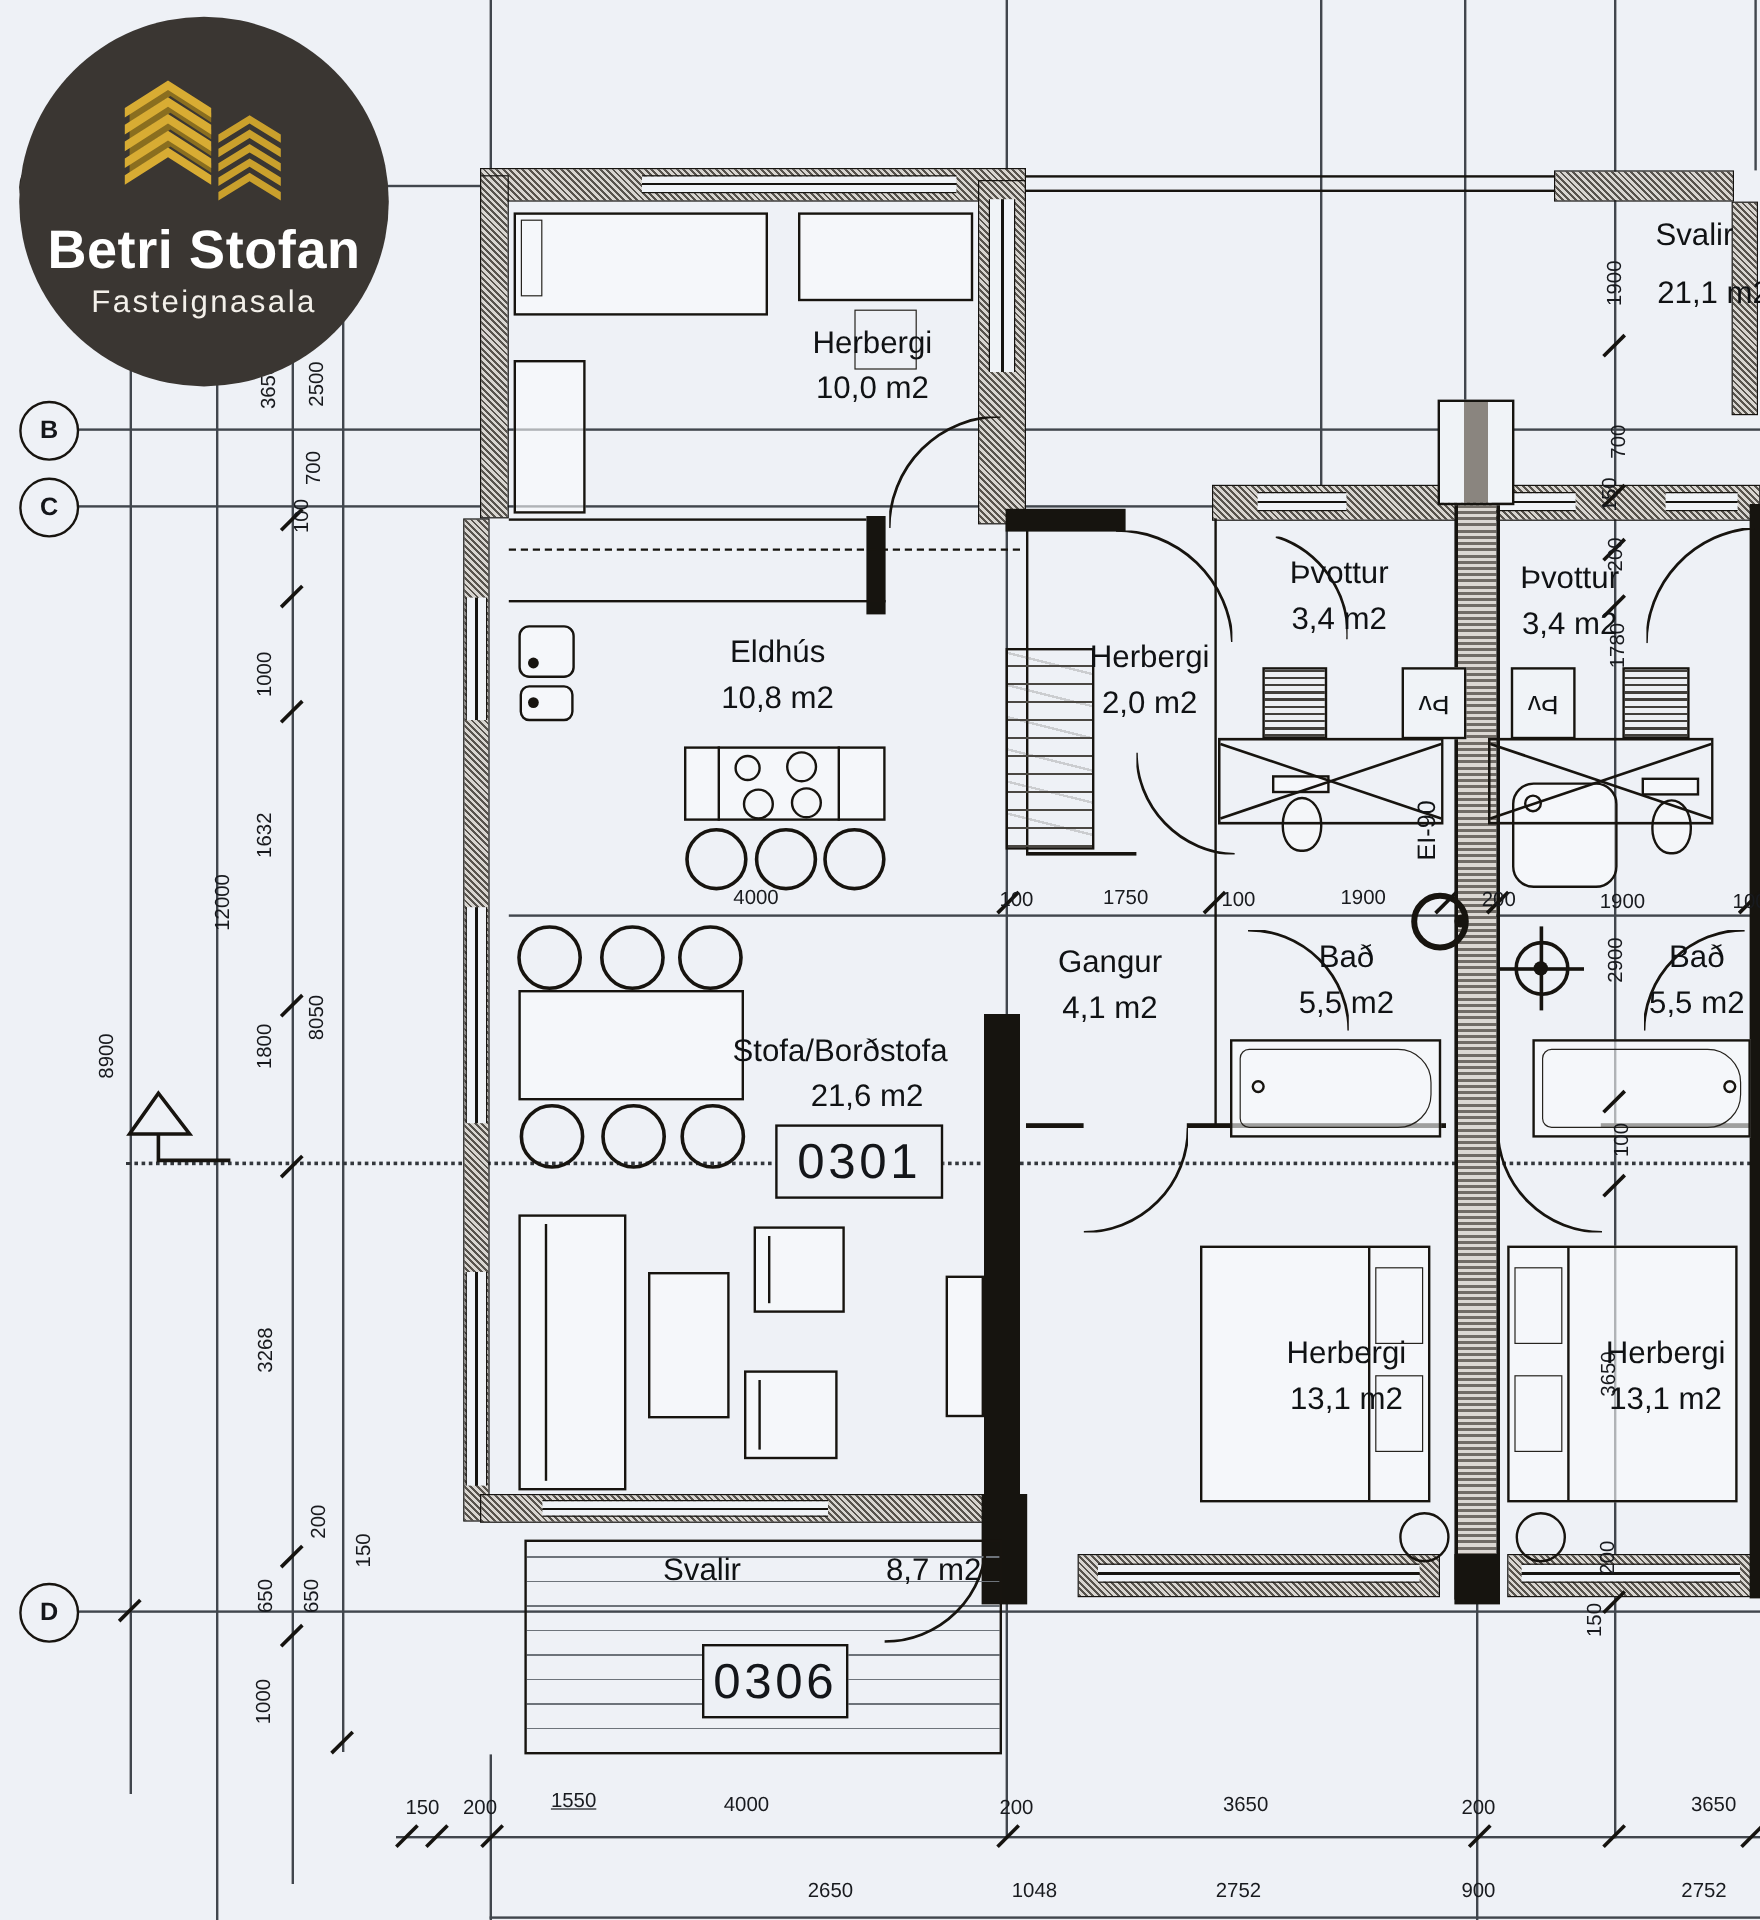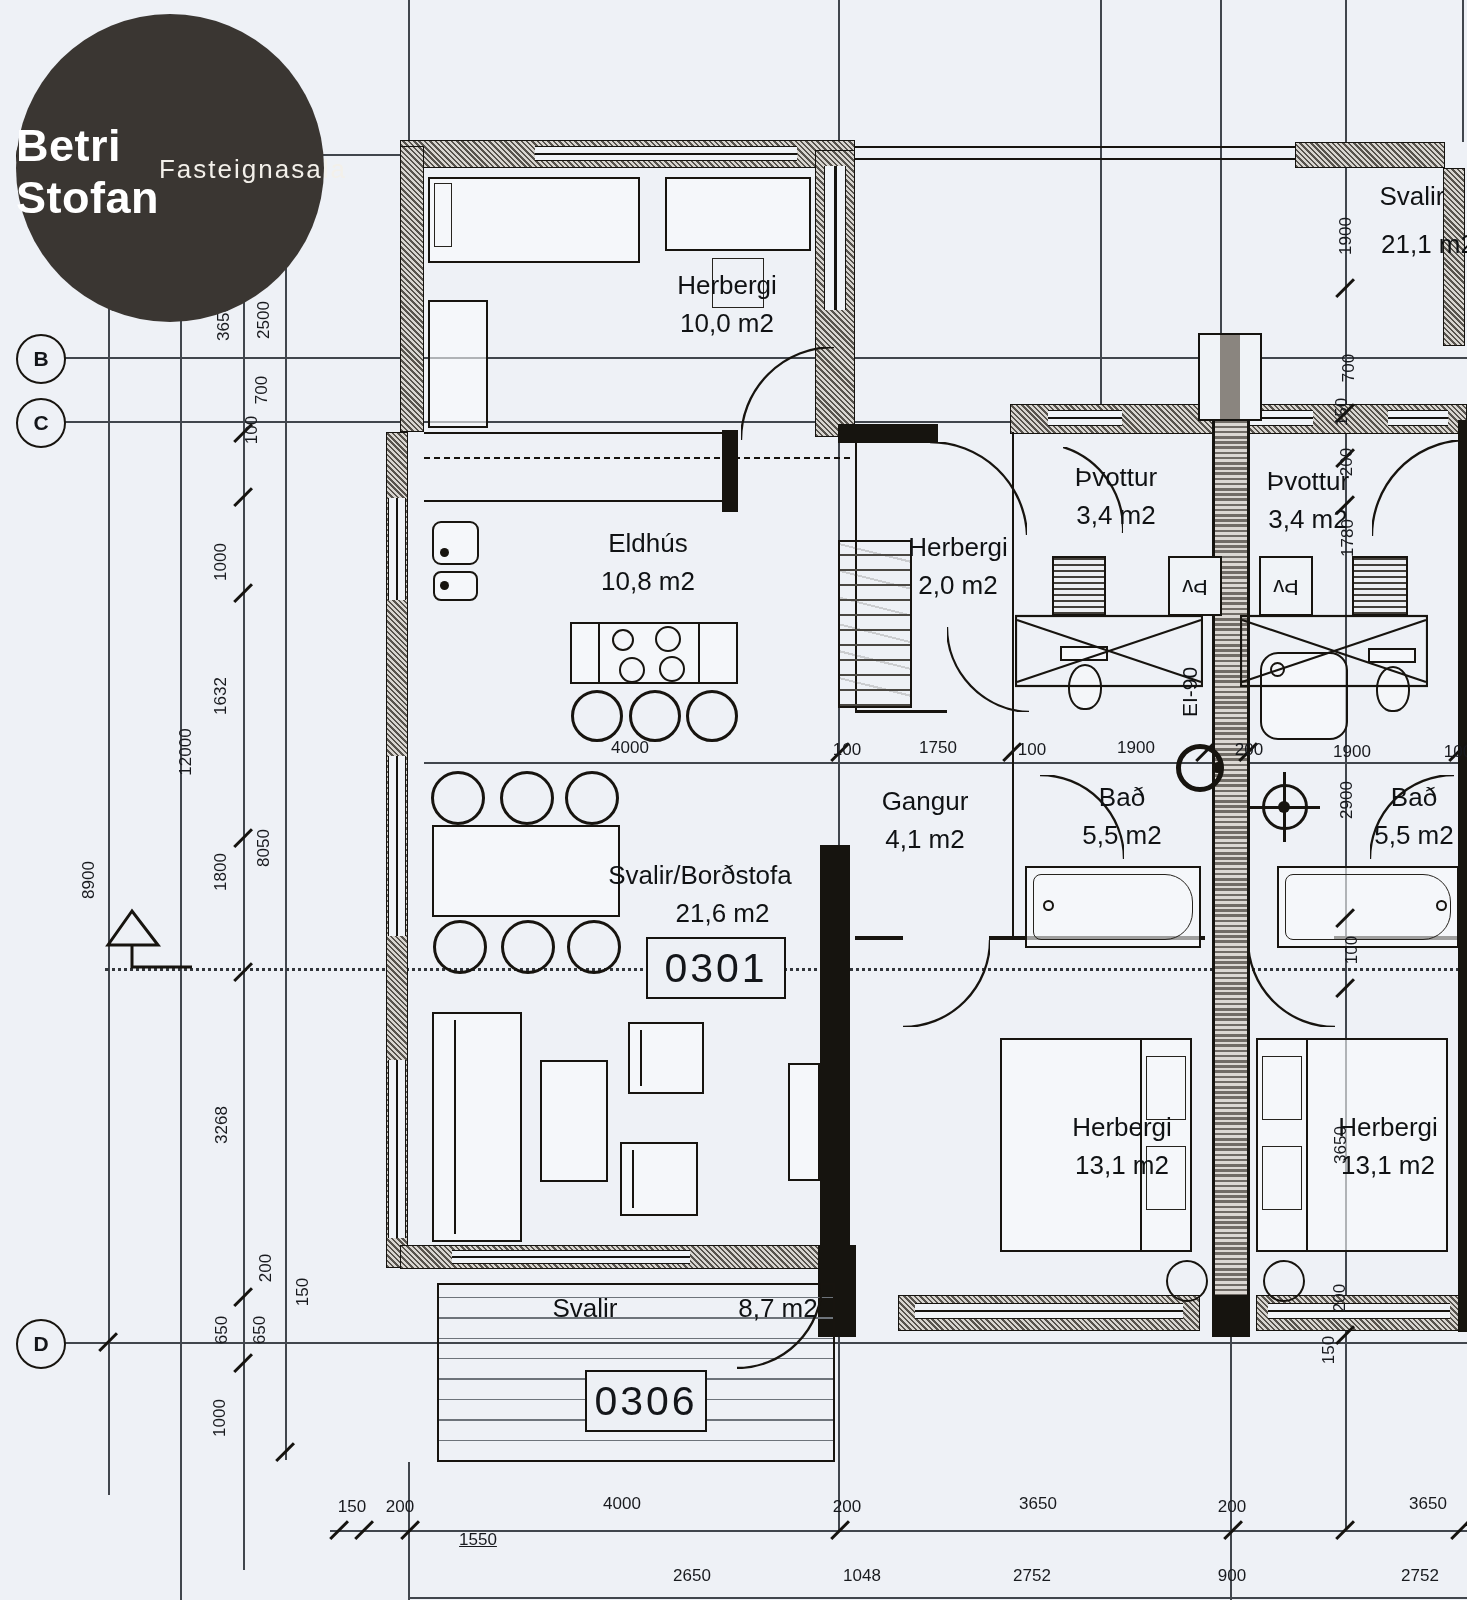--- a/index.html
+++ b/index.html
@@ -37,21 +37,21 @@
   .ft.rot{transform:translate(-50%,-50%) rotate(-90deg);}
   .ft.flip{transform:translate(-50%,-50%) rotate(180deg);}
   .bubble{position:absolute;width:46px;height:46px;border:2.6px solid #17140f;border-radius:50%;background:#eef1f6;display:flex;align-items:center;justify-content:center;font-size:21px;font-weight:600;color:#14161a;transform:translate(-50%,-50%);z-index:15;}
   .tick{position:absolute;width:25px;height:2.7px;background:#15130f;transform:translate(-50%,-50%) rotate(-45deg);z-index:16;}
   .doorsvg{position:absolute;z-index:13;}
   .doorsvg path{fill:none;stroke:#17140f;stroke-width:2.3px;}
   .xband{position:absolute;z-index:12;}
   .xband line{stroke:#17140f;stroke-width:2.2px;}
   .xband rect{fill:none;stroke:#17140f;stroke-width:2.2px;}
   
-  .logo{position:absolute;left:16px;top:14px;width:308px;height:308px;border-radius:50%;background:#3a3632;z-index:50;display:flex;align-items:center;}
+  .logo{position:absolute;left:16px;top:14px;width:308px;height:308px;border-radius:50%;background:#3a3632;z-index:50;display:flex;flex-direction:column;align-items:center;}
   .logo-title{font-size:45px;font-weight:700;color:#ffffff;letter-spacing:.5px;margin-top:8px;}
   .logo-sub{font-size:26px;font-weight:400;color:#f3f0ea;letter-spacing:2px;margin-top:2px;}
   .arrow-svg{position:absolute;z-index:14;}
   .arrow-svg path{fill:none;stroke:#17140f;stroke-width:3px;}
 </style>
 </head>
 <body>
 
 <div class="plan">
 
@@ -290,21 +290,21 @@
       <div class="dim" style="left: 1249px; top: 750px;">200</div>
       <div class="dim" style="left: 1352px; top: 752px;">1900</div>
       <div class="dim" style="left: 1458px; top: 752px;">100</div>
       <div class="dim" style="left: 352px; top: 1507px;">150</div>
       <div class="dim" style="left: 400px; top: 1507px;">200</div>
       <div class="dim" style="left: 622px; top: 1504px;">4000</div>
       <div class="dim" style="left: 847px; top: 1507px;">200</div>
       <div class="dim" style="left: 1038px; top: 1504px;">3650</div>
       <div class="dim" style="left: 1232px; top: 1507px;">200</div>
       <div class="dim" style="left: 1428px; top: 1504px;">3650</div>
-      <div class="dim" style="left: 478px; top: 1540px; text-decoration: underline;">1550</div>
+      <div class="dim" style="left: 478px; top: 1501px; text-decoration: underline;">1550</div>
       <div class="dim" style="left: 692px; top: 1576px;">2650</div>
       <div class="dim" style="left: 862px; top: 1576px;">1048</div>
       <div class="dim" style="left: 1032px; top: 1576px;">2752</div>
       <div class="dim" style="left: 1232px; top: 1576px;">900</div>
       <div class="dim" style="left: 1420px; top: 1576px;">2752</div>
     </div>
   <div id="roomlabels">
       <div class="room" style="left: 727px; top: 266px;">
         <div>Herbergi</div>
         <div>10,0 m2</div>
@@ -331,21 +331,21 @@
       </div>
       <div class="room" style="left: 1122px; top: 778px;">
         <div>Bað</div>
         <div>5,5 m2</div>
       </div>
       <div class="room" style="left: 1414px; top: 778px;">
         <div>Bað</div>
         <div>5,5 m2</div>
       </div>
       <div class="room" style="left: 700px; top: 856px;">
-        <div>Svalir/Borðstofa</div>
+        <div>Stofa/Borðstofa</div>
         <div style="margin-left: 45px;">21,6 m2</div>
       </div>
       <div class="room" style="left: 1122px; top: 1108px;">
         <div>Herbergi</div>
         <div>13,1 m2</div>
       </div>
       <div class="room" style="left: 1388px; top: 1108px;">
         <div>Herbergi</div>
         <div>13,1 m2</div>
       </div>

